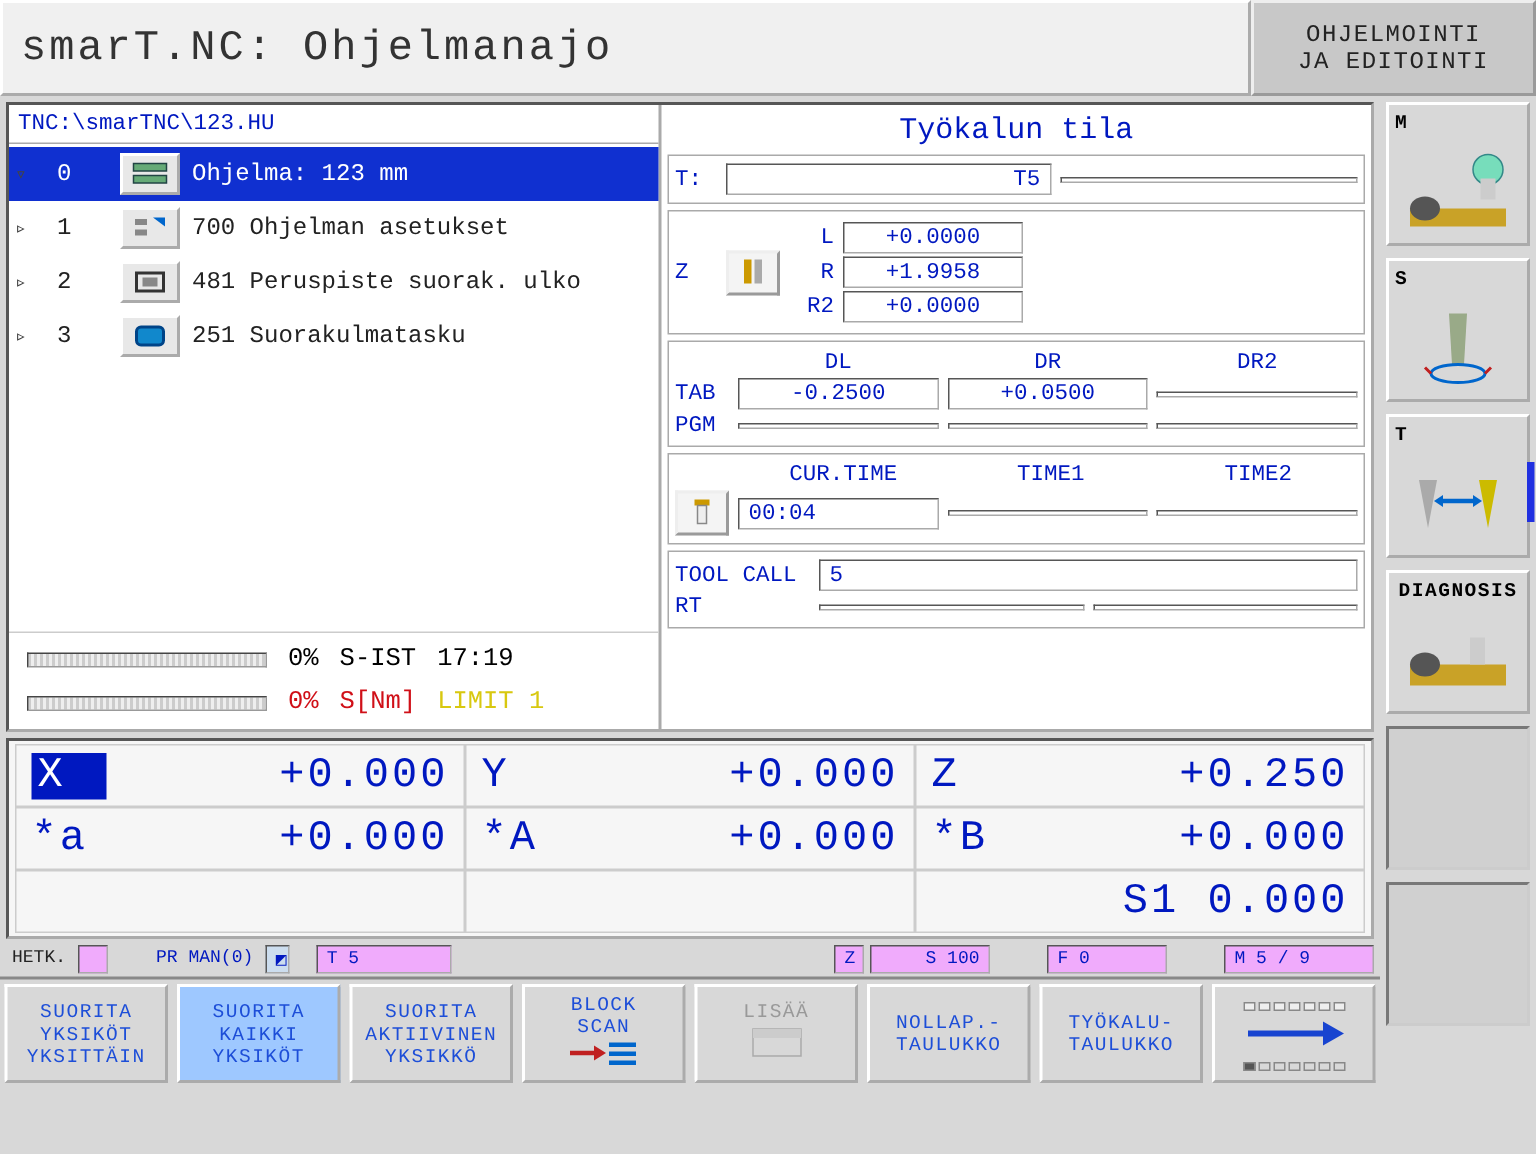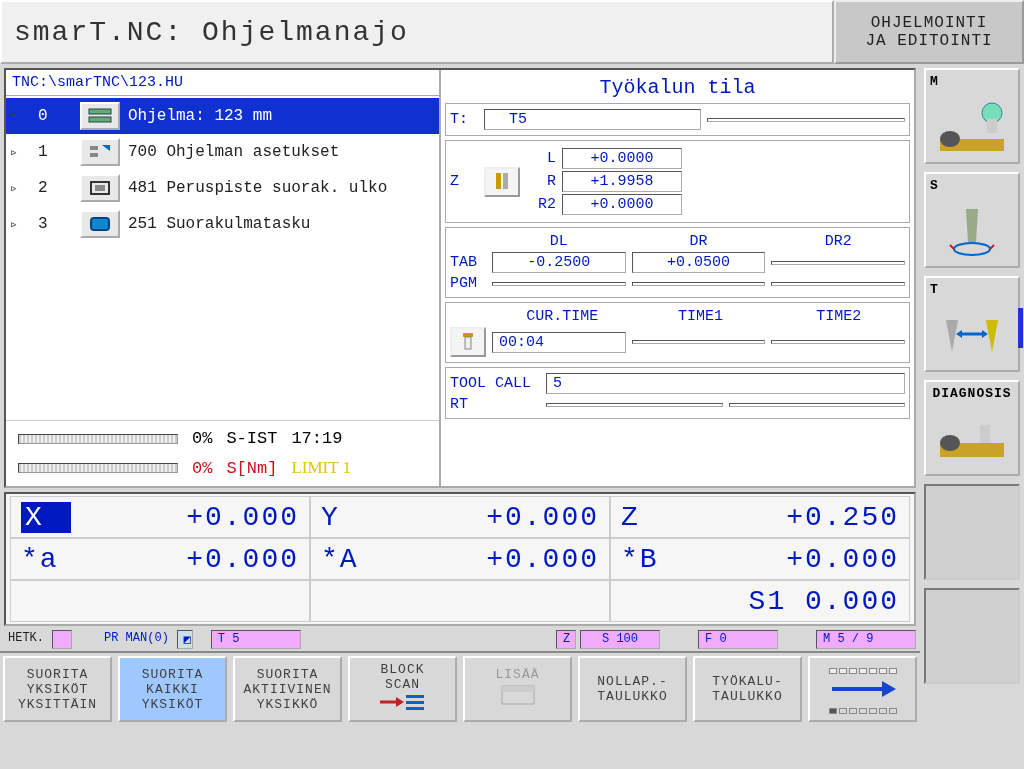--- a/index.html
+++ b/index.html
@@ -42,21 +42,21 @@
     width: 40px; height: 28px; margin: 0 8px;
     background: #e8e8e8; border: 2px outset #fff;
     display: flex; align-items: center; justify-content: center;
   }
   .tree-icon svg { width: 24px; height: 18px; }
   .tree-label { flex: 1; }
   .bars { padding: 8px 12px; border-top: 1px solid #ccc; font-size: 17px; display:flex; flex-direction:column; gap:10px;}
   .bar-row { display: flex; align-items: center; gap: 14px; }
   .bar-gauge { width: 160px; height: 10px; border: 1px inset #999; background: repeating-linear-gradient(90deg,#ccc,#ccc 2px,#eee 2px,#eee 4px); }
   .bar-red { color: #d01018; }
-  .bar-yel { color: #d8c810; font-family: Liberation Serif, serif; }
+  .bar-yel { color: #d8c810; }
   
   .tool-pane { flex: 1; display: flex; flex-direction: column; padding: 2px 4px; }
   .tool-title { text-align: center; font-size: 20px; color: #0018c0; padding: 4px 0; }
   .group { border: 1px solid #aaa; margin-bottom: 4px; padding: 3px 4px; font-size: 15px; }
   .frow { display: flex; align-items: center; gap: 6px; margin: 2px 0; }
   .lbl-blue { color: #0018c0; min-width: 28px; }
   .lbl-blue-c { color: #0018c0; text-align:center; flex:1;}
   .val-box { background: #fff; border: 1px inset #aaa; padding: 1px 6px; color: #0018c0; text-align: center; min-width: 80px; }
   .val-box.lg { flex: 1; }
   .small-icon { width: 36px; height: 30px; border: 2px outset #eee; background:#f4f4f4; display:flex; align-items:center; justify-content:center; }
@@ -69,21 +69,21 @@
   .dro-cell.empty { background:#f6f6f6; }
   
   .status-line { display: flex; gap: 4px; padding: 2px 4px; font-size: 12px; color: #0018c0; }
   .stat-box { border: 1px inset #aaa; background: #f0abfc; padding: 1px 6px; }
   .stat-key { color: #222; padding: 1px 4px; }
   
   .softkeys { display: flex; height: 74px; border-top: 2px solid #888; }
   .sk {
     flex: 1; margin: 3px; background: #d8d8d8; border: 2px outset #fff;
     display: flex; flex-direction: column; align-items: center; justify-content: center;
-    font-size: 13px; letter-spacing: 1px; color: #404040; cursor: pointer; text-align:center;
+    font-size: 13px; letter-spacing: 1px; color: #1d4ed8; cursor: pointer; text-align:center;
   }
   .sk.active { background: #9ec8ff; }
   .sk.dim { color: #999; }
   .sk-arrow { width: 100px; display:flex;align-items:center;justify-content:center;}
   .sk-arrow svg { width:70px; height:30px;}
   .sk-bars { margin-top:4px; display:flex; gap:2px;}
   .sk-bars span{ width:8px;height:6px;border:1px solid #888;}
   .sk-bars.top span{background:#eee;}
   .sk-bars.bot span:first-child{background:#555;}
   
@@ -179,21 +179,21 @@
             </div>
           </div>
         </div>
 
         <div class="tool-pane">
           <div class="tool-title">Työkalun tila</div>
 
           <div class="group">
             <div class="frow">
               <span class="lbl-blue">T:</span>
-              <span class="val-box lg" style="text-align:left;padding-left:24px;">T5</span>
+              <span class="val-box lg" style="text-align:right;padding-left:24px;">T5</span>
               <span class="val-box lg"></span>
             </div>
           </div>
 
           <div class="group">
             <div class="frow">
               <span class="lbl-blue" style="width:20px;">Z</span>
               <span class="small-icon">
                  <svg width="24" height="22" viewBox="0 0 24 22">
                     <rect x="6" y="2" width="5" height="16" fill="#c90"></rect>
@@ -310,21 +310,21 @@
       <div class="status-line">
         <span class="stat-key">HETK.</span>
         <span class="stat-box" style="width:20px;"></span>
         <span style="width:20px;"></span>
         <span class="stat-key" style="color:#0018c0;">PR MAN(0)</span>
         <span class="stat-box" style="width:16px;background:#cde;">◩</span>
         <span style="width:10px;"></span>
         <span class="stat-box" style="width:90px;text-align:left;">T 5</span>
         <span style="flex:1;"></span>
         <span class="stat-box" style="width:20px;">Z</span>
-        <span class="stat-box" style="width:80px;text-align:center;">S 100</span>
+        <span class="stat-box" style="width:80px;text-align:right;">S 100</span>
         <span style="width:30px;"></span>
         <span class="stat-box" style="width:80px;text-align:left;">F 0</span>
         <span style="width:30px;"></span>
         <span class="stat-box" style="width:100px;text-align:left;">M 5 / 9</span>
       </div>
 
       <div class="softkeys">
         <div class="sk">
           <span>SUORITA</span>
           <span>YKSIKÖT</span>

